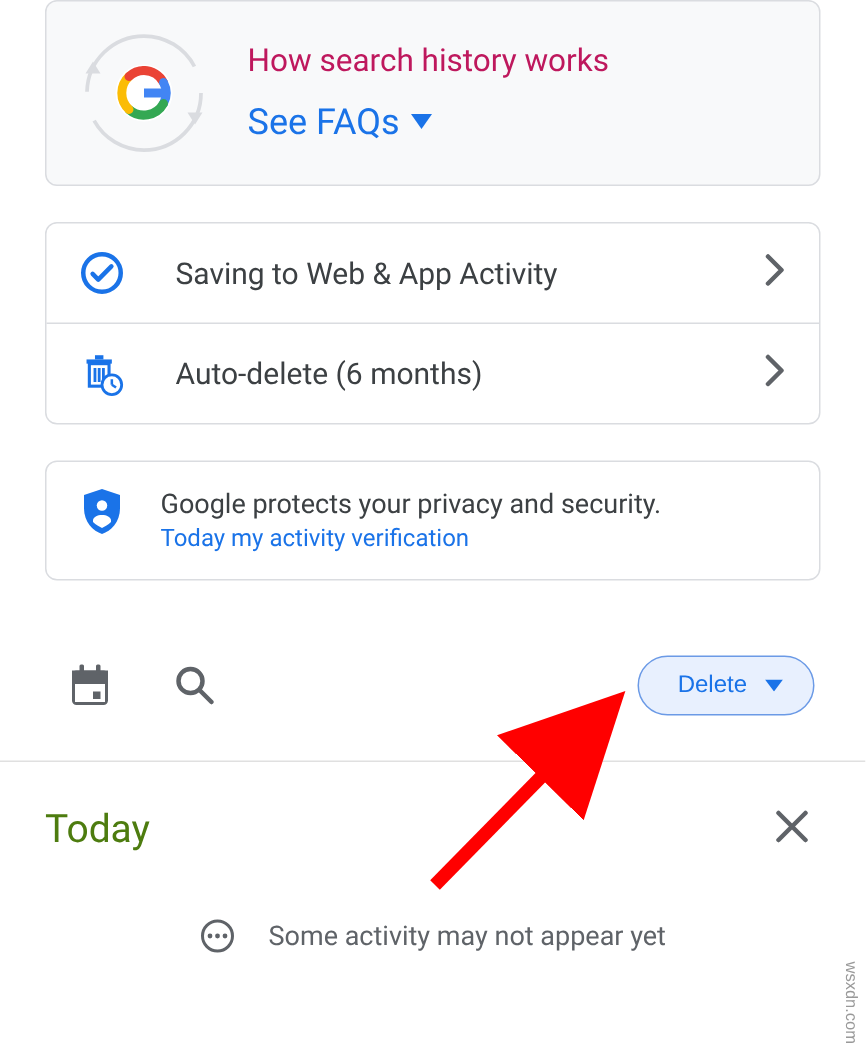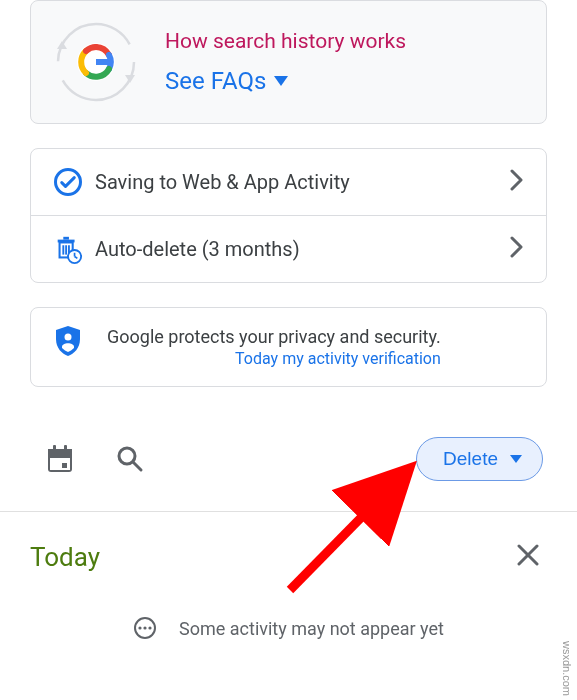--- a/index.html
+++ b/index.html
@@ -42,49 +42,48 @@
     color: #1a73e8;
     display: inline-flex;
     align-items: center;
     gap: 8px;
     cursor: pointer;
   }
   .options-card { margin-bottom: 24px; }
   .option-row {
     display: flex;
     align-items: center;
-    gap: 12px;
+    gap: 34px;
     padding: 18px 22px;
     cursor: pointer;
   }
   .option-row + .option-row { border-top: 1px solid #dadce0; }
   .opt-icon { width: 30px; height: 30px; flex-shrink: 0; display:flex; align-items:center; justify-content:center; }
   .opt-label { flex: 1; font-size: 20px; color: #3c4043; }
   .chevron { color: #5f6368; }
   .privacy-card {
     display: flex; align-items: flex-start; gap: 24px;
     padding: 18px 22px;
     margin-bottom: 50px;
-    text-align: right;
   }
   .privacy-text { font-size: 18px; color: #3c4043; }
   .privacy-link { color: #1a73e8; cursor: pointer; display:block; margin-top:2px; }
   .toolbar {
     display: flex; align-items: center; gap: 34px;
     padding: 0 4px 30px 12px;
   }
   .tool-btn { color: #5f6368; cursor: pointer; display:flex; align-items:center; justify-content:center; width:36px; height:36px; }
   .spacer { flex: 1; }
   .delete-btn {
     border: 1px solid #6b9ae6;
     background: #e8f0fe;
     color: #1a73e8;
     border-radius: 24px;
     padding: 10px 20px 10px 26px;
-    font-size: 19px;
+    font-size: 16px;
     display: inline-flex; align-items: center; gap: 12px;
     cursor: pointer;
     font-weight: 500;
   }
   .section-bar {
     border-top: 1px solid #e0e0e0;
     padding: 24px 30px;
     display: flex; align-items: center;
   }
   .section-title { flex:1; font-size: 26px; color: #4d7c0f; font-weight: 400; }
@@ -165,21 +164,21 @@
           <rect x="11" y="3" width="6" height="3" fill="#1a73e8"></rect>
           <rect x="7" y="9" width="14" height="16" fill="none" stroke="#1a73e8" stroke-width="2.2"></rect>
           <line x1="11" y1="12" x2="11" y2="22" stroke="#1a73e8" stroke-width="2"></line>
           <line x1="14" y1="12" x2="14" y2="22" stroke="#1a73e8" stroke-width="2"></line>
           <line x1="17" y1="12" x2="17" y2="22" stroke="#1a73e8" stroke-width="2"></line>
           <circle cx="23" cy="24" r="7" fill="#fff" stroke="#1a73e8" stroke-width="2"></circle>
           <line x1="23" y1="20" x2="23" y2="24" stroke="#1a73e8" stroke-width="1.8"></line>
           <line x1="23" y1="24" x2="26" y2="26" stroke="#1a73e8" stroke-width="1.8"></line>
         </svg>
       </span>
-      <span class="opt-label">Auto-delete (3 months)</span>
+      <span class="opt-label">Auto-delete (6 months)</span>
       <span class="chevron">
         <svg width="14" height="22" viewBox="0 0 14 22">
             <path d="M2 2l9 9-9 9" fill="none" stroke="#5f6368" stroke-width="3" stroke-linecap="round" stroke-linejoin="round"></path>
           </svg>
       </span>
     </div>
   </div>
 
   <div class="card privacy-card">
     <span class="opt-icon">

